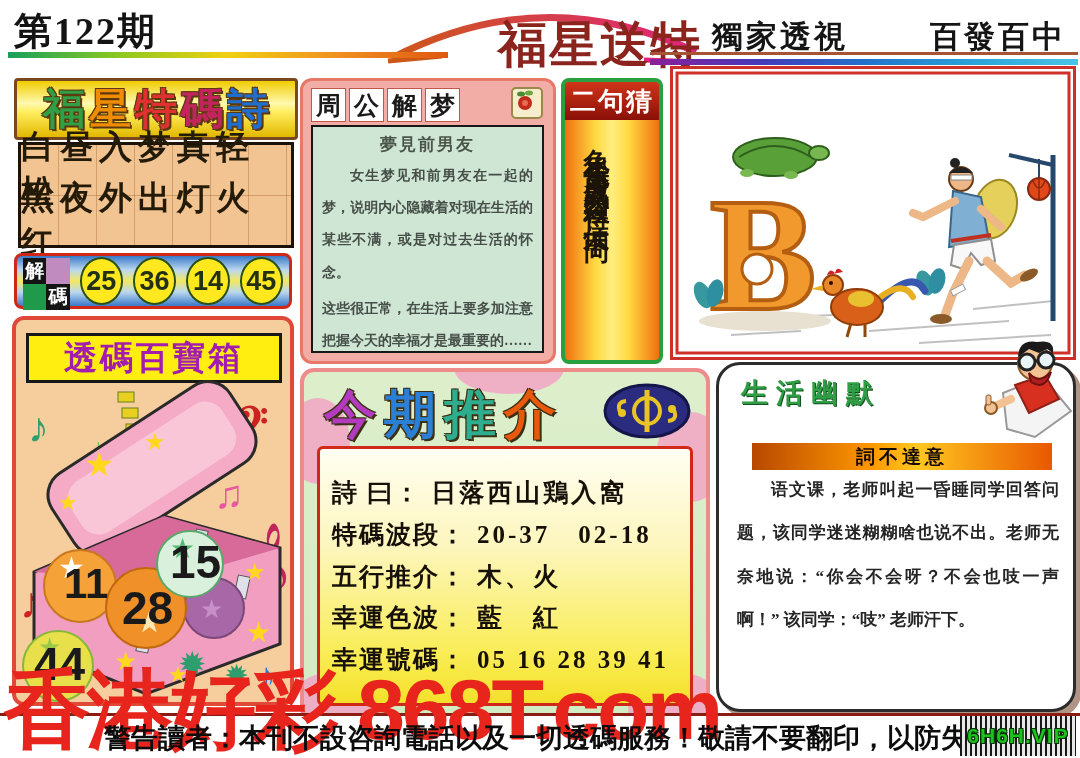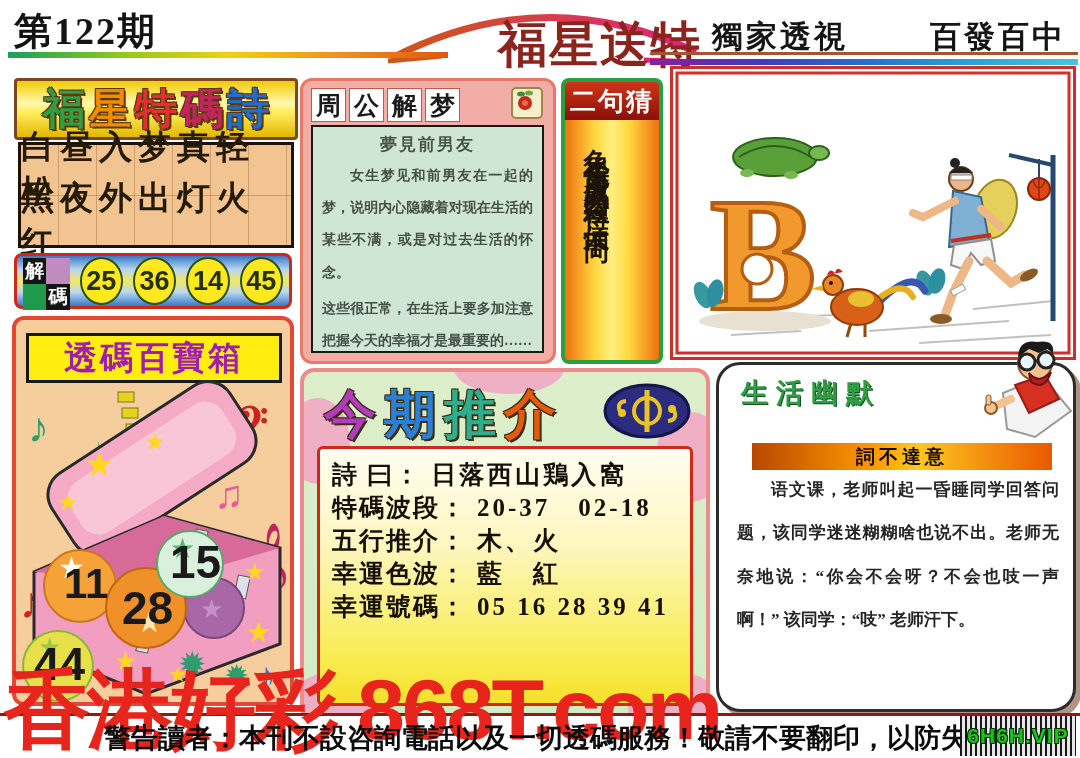--- a/index.html
+++ b/index.html
@@ -76,21 +76,21 @@
   
   .rec-box{left:300px;top:368px;width:410px;height:354px;border:4px solid #ee8c8c;border-radius:14px;
      background:linear-gradient(180deg,#ddeecb,#d2ecc4);box-sizing:border-box;overflow:hidden;}
   .blob{position:absolute;background:#f2a4c6;border-radius:50%;opacity:.85;}
   .rec-title{position:absolute;left:20px;top:8px;display:flex;gap:8px;}
   .rec-title span{font:900 52px "Liberation Sans",sans-serif;
      text-shadow:2px 2px 0 #3c3014,-1px -1px 0 #3c3014,1px -1px 0 #3c3014,-1px 1px 0 #3c3014;}
   .rec-logo{position:absolute;right:14px;top:10px;}
   .rec-inner{position:absolute;left:13px;top:74px;width:376px;height:260px;border:3px solid #d02818;
      border-radius:6px;background:linear-gradient(180deg,#fffef2,#fdf6be 38%,#f9ec52 82%,#f4e02a);
-     box-sizing:border-box;padding:9px 12px;display:flex;flex-direction:column;justify-content:flex-start;}
+     box-sizing:border-box;padding:27px 12px;display:flex;flex-direction:column;justify-content:space-between;}
   .rec-row{display:flex;align-items:baseline;font:bold 25px "Liberation Serif",serif;color:#161008;}
   .rec-row .lbl{letter-spacing:2px;}
   .rec-row .val{margin-left:10px;letter-spacing:3px;}
   
   .humor-box{left:716px;top:362px;width:360px;height:350px;background:#fff;border:3px solid #2c2c2c;
      border-radius:24px;box-sizing:border-box;box-shadow:5px 5px 0 #b09484;}
   .humor-title{position:absolute;left:22px;top:10px;font:900 27px "Liberation Sans",sans-serif;
      color:#2f9e44;letter-spacing:8px;text-shadow:1px 1px 0 #145020;}
   .humor-bar{position:absolute;left:33px;top:46px;width:300px;height:27px;
      background:linear-gradient(90deg,#b84800,#ff9800 40%,#ffc820 55%,#e85800);

